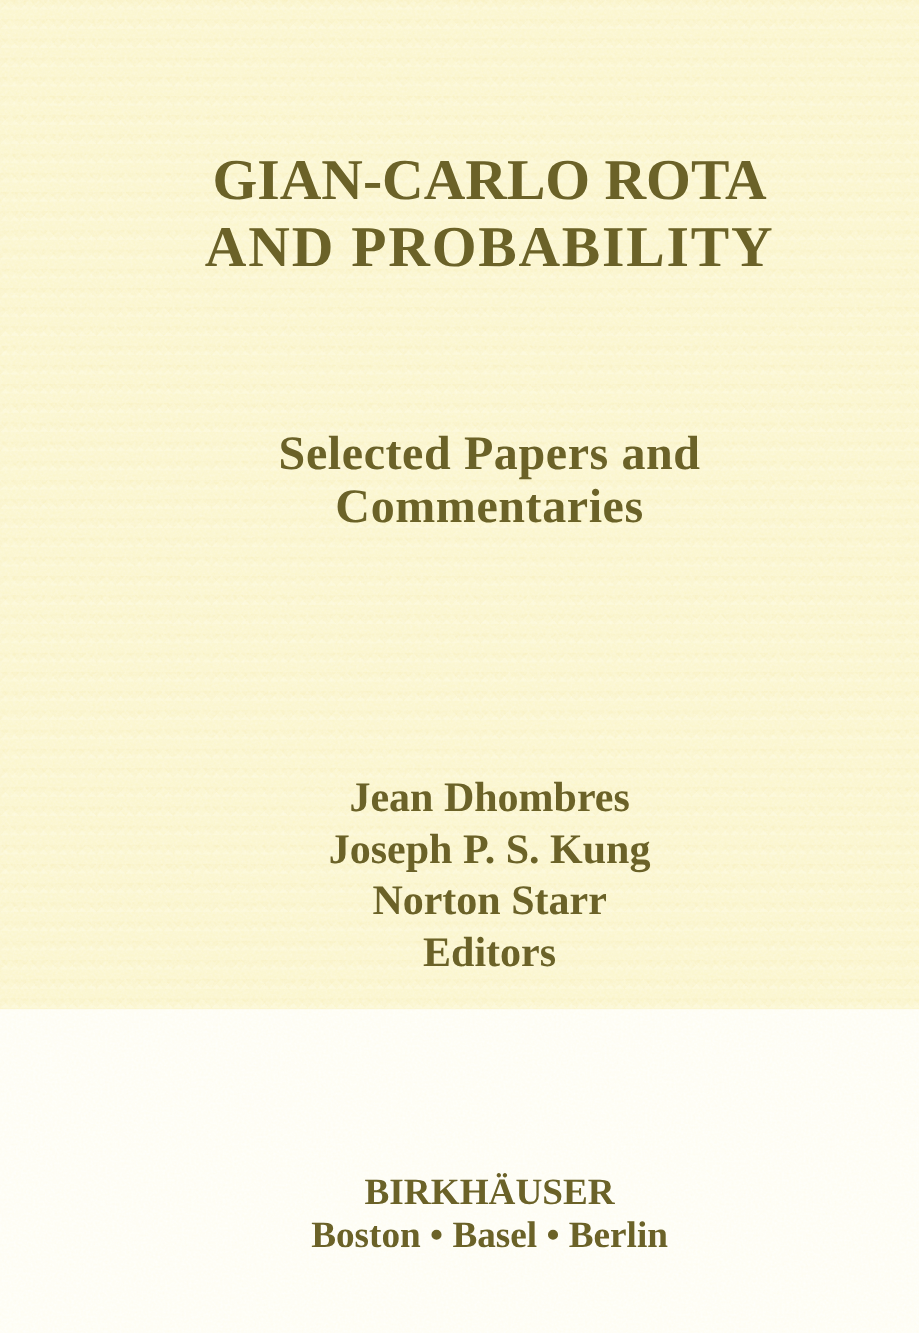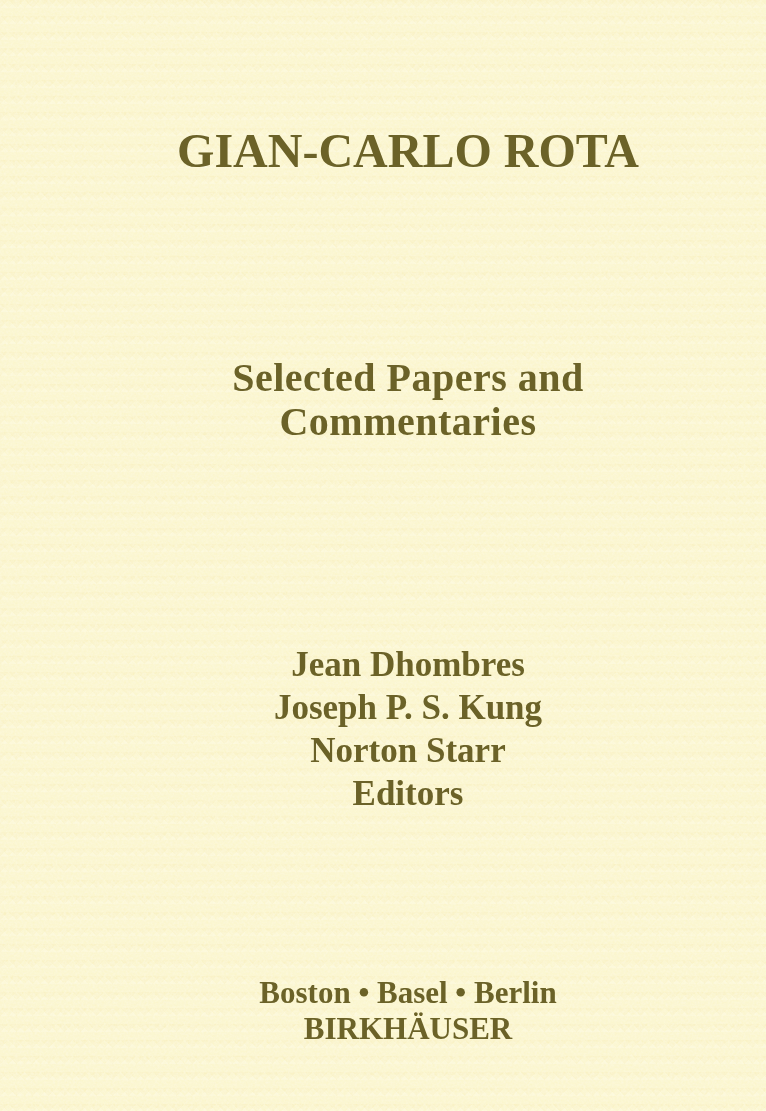--- a/index.html
+++ b/index.html
@@ -7,21 +7,21 @@
     padding: 0;
     width: 766px;
     height: 1111px;
     overflow: hidden;
     font-family: "Liberation Serif", "DejaVu Serif", serif;
   }
 
   .cover {
     position: relative;
     width: 766px;
-    height: 1111px;
+    height: 841px;
     background-color: var(--background, #faf4c6);
     
     background-image:
       linear-gradient(135deg, rgba(242,231,164,0.30) 25%, transparent 25%),
       linear-gradient(225deg, rgba(242,231,164,0.30) 25%, transparent 25%),
       linear-gradient(315deg, rgba(255,253,228,0.40) 25%, transparent 25%),
       linear-gradient(45deg,  rgba(255,253,228,0.40) 25%, transparent 25%);
     background-position: 0 0, 0 0, 0 8px, 0 8px;
     background-size: 16px 16px;
   }
@@ -85,32 +85,33 @@
         <feTurbulence type="fractalNoise" baseFrequency="0.5" numOctaves="2" seed="42" stitchTiles="stitch"></feTurbulence>
         <feColorMatrix type="matrix" values="0 0 0 0 0.945  0 0 0 0 0.902  0 0 0 0 0.659  0 0.3 0 0 0"></feColorMatrix>
       </filter>
     </defs>
     <rect width="766" height="1111" filter="url(#grain-light)"></rect>
     <rect width="766" height="1111" filter="url(#grain-dark)"></rect>
   </svg>
 
   <div class="text-block title-block">
     <div class="line">GIAN-CARLO ROTA</div>
+    <div class="line">AND PROBABILITY</div>
   </div>
 
   <div class="text-block editors-block">
     <div class="line">Jean Dhombres</div>
     <div class="line">Joseph P. S. Kung</div>
     <div class="line">Norton Starr</div>
     <div class="line">Editors</div>
   </div>
 
   <div class="text-block subtitle-block">
     <div class="line">Selected Papers and</div>
     <div class="line">Commentaries</div>
   </div>
 
   <div class="text-block publisher-block">
+    <div class="line">BIRKHÄUSER</div>
     <div class="line">Boston • Basel • Berlin</div>
-    <div class="line">BIRKHÄUSER</div>
   </div>
 
 </div>
 
 </body></html>

